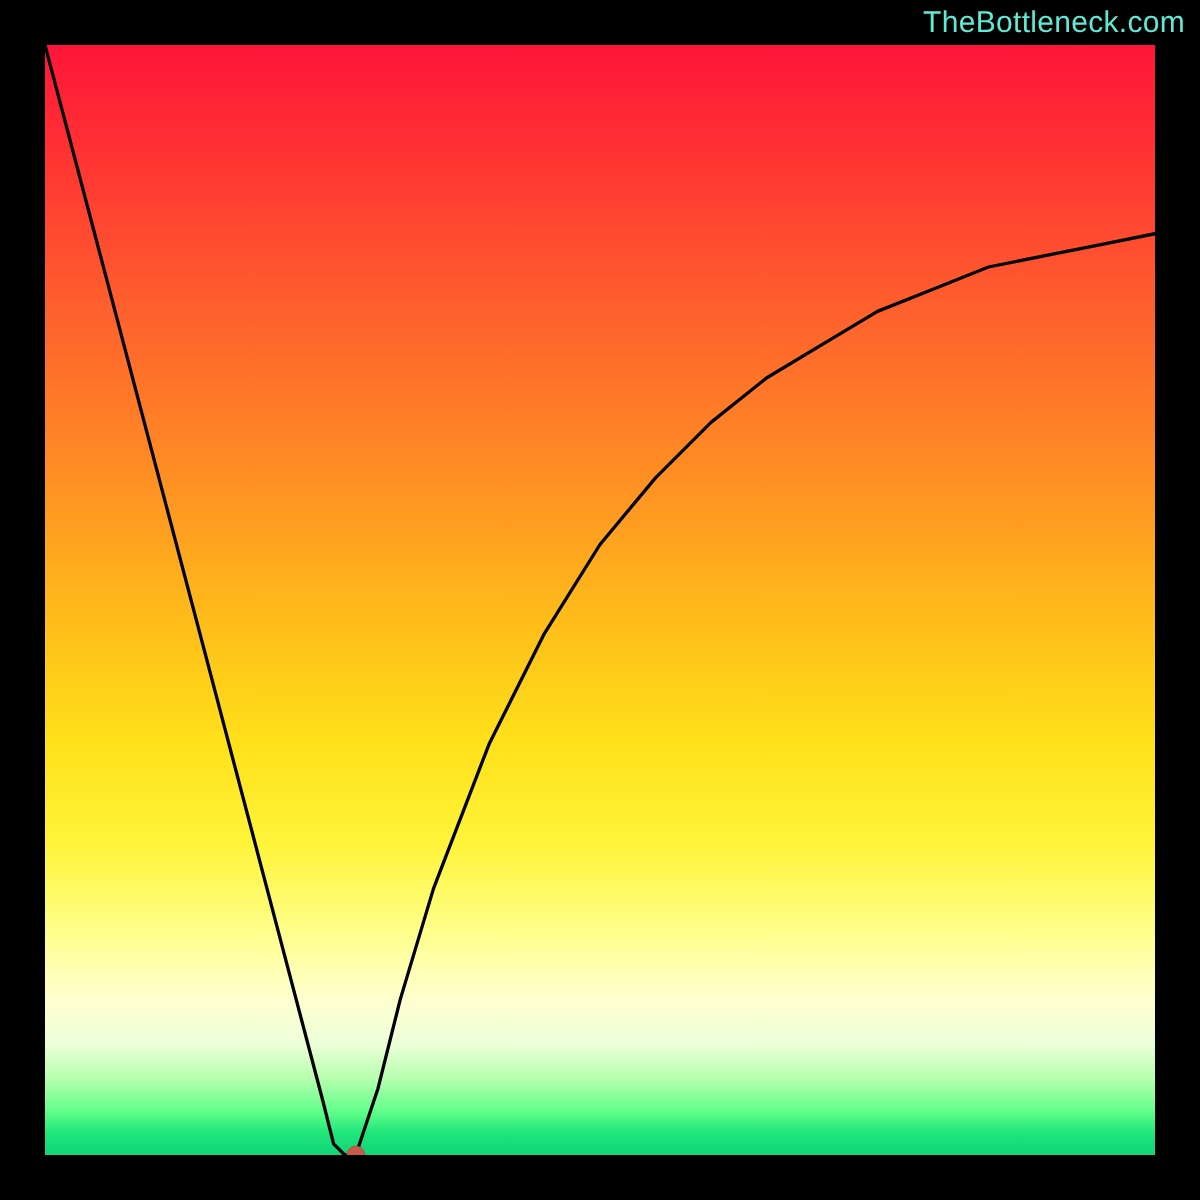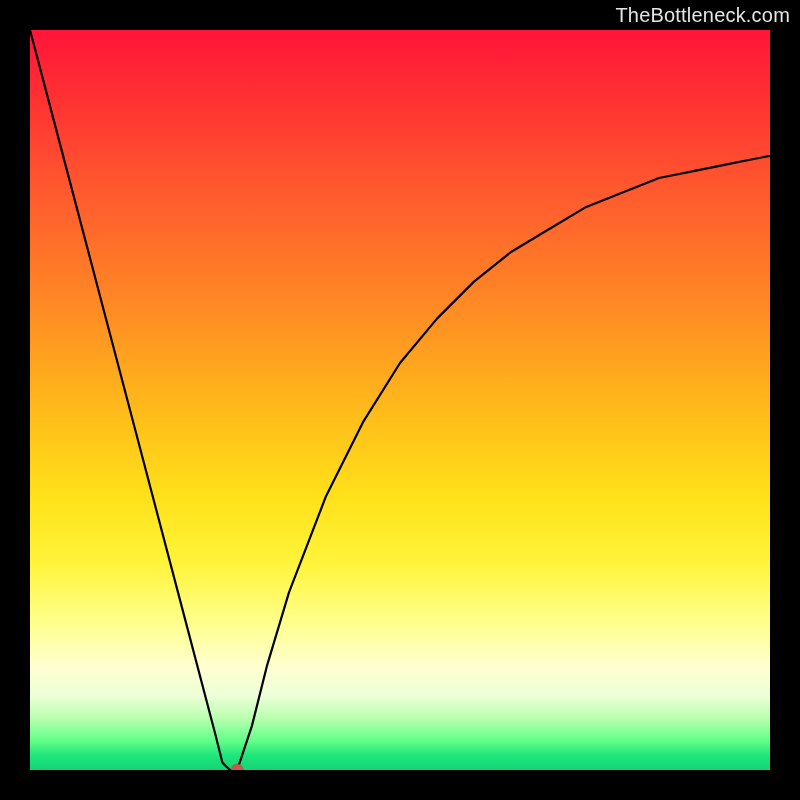--- a/index.html
+++ b/index.html
@@ -14,21 +14,21 @@
   .frame {
     position: relative;
     width: 800px;
     height: 800px;
     background: #000;
   }
   .watermark {
     position: absolute;
     top: 4px;
     right: 10px;
-    color: #e5e5e5;
+    color: #5eead4;
     font-size: 20px;
     font-weight: 400;
     letter-spacing: 0.2px;
   }
   .plot-area {
     position: absolute;
     left: 30px;
     top: 30px;
     width: 740px;
     height: 740px;

